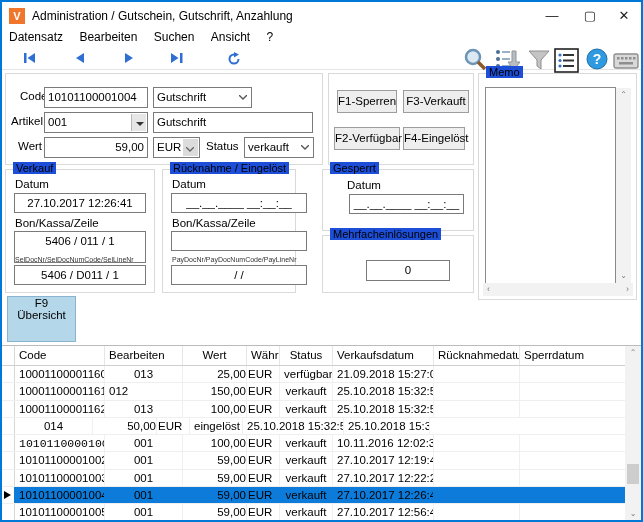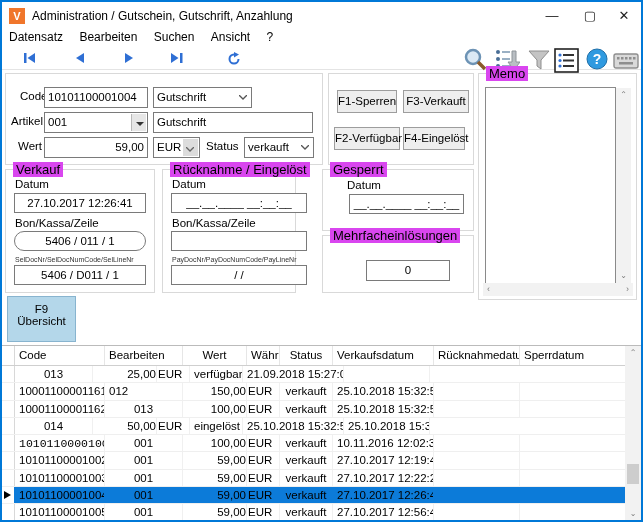--- a/index.html
+++ b/index.html
@@ -19,21 +19,21 @@
   
   #menubar { position:absolute; left:0; top:28px; width:639px; height:20px; background:#fff; font-size:12px; }
   .menu-item { display:inline-block; margin-left:13px; color:#000; }
   .menu-item:first-child { margin-left:7px; }
   
   #toolbar { position:absolute; left:0; top:48px; width:639px; height:20px; background:#fff; border-bottom:1px solid #e4e4e4; }
   .nav-btn { position:absolute; top:2px; width:30px; height:16px; text-align:center; }
   .tool-icon { position:absolute; top:-3px; }
   
   .groupbox { position:absolute; border:1px solid #d9d9d9; background:#fff; }
-  .groupbox .gb-title { position:absolute; top:-8px; left:7px; background:#d946ef; padding:0 3px; font-size:13px; white-space:nowrap; }
+  .groupbox .gb-title { position:absolute; top:-8px; left:7px; background:#1d4ed8; padding:0 3px; font-size:11px; white-space:nowrap; }
   .field-label { position:absolute; font-size:11.5px; white-space:nowrap; }
   .edit { position:absolute; border:1px solid #7a7a7a; background:#fff; font-size:11.5px; line-height:18px; padding:0 3px; white-space:nowrap; overflow:hidden; }
   .edit.center { text-align:center; }
   .edit.right { text-align:right; }
   .combo { position:absolute; border:1px solid #7a7a7a; background:#fff; font-size:11.5px; line-height:18px; padding:0 3px; }
   .combo .chev { position:absolute; right:4px; top:7px; width:8px; height:5px; }
   .combo .chev svg { display:block; }
   .combo-btn { position:absolute; right:1px; top:1px; bottom:1px; width:15px; background:#e6e6e6; border-left:1px solid #b8b8b8; }
   .combo-btn:after { content:""; position:absolute; left:4px; top:8px;
     border-left:4px solid transparent; border-right:4px solid transparent; border-top:4px solid #333; }
@@ -41,21 +41,21 @@
   .push-btn { position:absolute; background:#eeeeee; border:1px solid #9d9d9d; font-size:11.5px; text-align:center; line-height:20px; white-space:nowrap; }
   .small-label { position:absolute; font-size:7px; color:#333; white-space:nowrap; }
   
   #memo-text { position:absolute; left:6px; top:13px; width:131px; height:197px; border:1px solid #8a8a8a;
     resize:none; outline:none; font-family:"Liberation Sans",sans-serif; font-size:11px; background:#fff; }
   .sbar-v { position:absolute; background:#f2f2f2; }
   .sbar-h { position:absolute; background:#f2f2f2; }
   .sbar-arrow { position:absolute; color:#7a7a7a; font-size:8px; line-height:10px; text-align:center; width:100%; }
   
   #f9-tab { position:absolute; left:5px; top:294px; width:69px; height:46px;
-    background:#b4d7ea; border:1px solid #88b4cf; text-align:center; font-size:11.5px; padding-top:6px; }
+    background:#b4d7ea; border:1px solid #88b4cf; text-align:center; font-size:11.5px; }
   
   #grid { position:absolute; left:0; top:343px; width:639px; height:175px; background:#fff; border-top:1px solid #bbb; overflow:hidden; }
   #grid-header { display:flex; height:20px; border-bottom:1px solid #cfcfcf; background:#fff; }
   .hcell { font-size:11.5px; line-height:19px; padding:0 4px; border-right:1px solid #e6e6e6; overflow:hidden; white-space:nowrap; }
   .grow { display:flex; height:17.3px; border-bottom:1px solid #efefef; background:#fff; }
   .gcell { font-size:11.5px; line-height:17px; padding:0 4px; border-right:1px solid #f0f0f0; overflow:hidden; white-space:nowrap; }
   .grow.sel { background:#0c7bd9; }
   .grow.sel .gcell { border-right-color:#0c7bd9; }
   .gutter { width:13px; flex:none; border-right:1px solid #d8d8d8; background:#fff; position:relative; padding:0; }
   .gutter .rowmark { position:absolute; left:2px; top:4px; width:0; height:0;
@@ -222,21 +222,21 @@
       <span style="position:absolute; left:4px; top:1px; color:#7a7a7a; font-size:9px;">‹</span>
       <span style="position:absolute; right:4px; top:1px; color:#7a7a7a; font-size:9px;">›</span>
     </div>
   </div>
 
   <div class="groupbox" style="left:3px; top:167px; width:150px; height:124px;">
     <span class="gb-title">Verkauf</span>
     <span class="field-label" style="left:9px; top:8px;">Datum</span>
     <div class="edit center" style="left:8px; top:23px; width:132px; height:20px;">27.10.2017 12:26:41</div>
     <span class="field-label" style="left:9px; top:47px;">Bon/Kassa/Zeile</span>
-    <div class="edit center" style="left:8px; top:61px; width:132px; height:20px;border-radius:10px;">5406 / 011 / 1</div>
+    <div class="edit center" style="left:8px; top:61px; width:132px; height:32px;">5406 / 011 / 1</div>
     <span class="small-label" style="left:9px; top:86px;">SelDocNr/SelDocNumCode/SelLineNr</span>
     <div class="edit center" style="left:8px; top:95px; width:132px; height:20px;">5406 / D011 / 1</div>
   </div>
 
   <div class="groupbox" style="left:160px; top:167px; width:134px; height:124px;">
     <span class="gb-title">Rücknahme / Eingelöst</span>
     <span class="field-label" style="left:9px; top:8px;">Datum</span>
     <div class="edit center" style="left:8px; top:23px; width:136px; height:20px;">__.__.____ __:__:__</div>
     <span class="field-label" style="left:9px; top:47px;">Bon/Kassa/Zeile</span>
     <div class="edit center" style="left:8px; top:61px; width:136px; height:20px;"></div>
@@ -268,20 +268,21 @@
         <div class="hcell" style="width: 64px; flex: 0 0 auto; text-align: center;">Wert</div>
         <div class="hcell" style="width: 33px; flex: 0 0 auto; text-align: left;">Währu</div>
         <div class="hcell" style="width: 53px; flex: 0 0 auto; text-align: center;">Status</div>
         <div class="hcell" style="width: 101px; flex: 0 0 auto; text-align: left;">Verkaufsdatum</div>
         <div class="hcell" style="width: 86px; flex: 0 0 auto; text-align: left;">Rücknahmedatum</div>
         <div class="hcell" style="flex: 1 1 0%; text-align: left;">Sperrdatum</div>
       </div>
     <div id="grid-body">
         <div class="grow">
           <div class="gcell gutter"></div>
+          <div class="gcell" style="width: 90px; flex: 0 0 auto; text-align: left;">10001100001160</div>
           <div class="gcell" style="width: 78px; flex: 0 0 auto; text-align: center;">013</div>
           <div class="gcell" style="width: 64px; flex: 0 0 auto; text-align: right; padding-right: 0px;">25,00</div>
           <div class="gcell" style="width: 33px; flex: 0 0 auto; text-align: left; padding-left: 1px;">EUR</div>
           <div class="gcell" style="width: 53px; flex: 0 0 auto; text-align: center;">verfügbar</div>
           <div class="gcell" style="width: 101px; flex: 0 0 auto; text-align: left;">21.09.2018 15:27:04</div>
           <div class="gcell" style="width: 86px; flex: 0 0 auto; text-align: left;"></div>
           <div class="gcell" style="flex: 1 1 0%; text-align: left;"></div>
         </div>
         <div class="grow">
           <div class="gcell gutter"></div>

